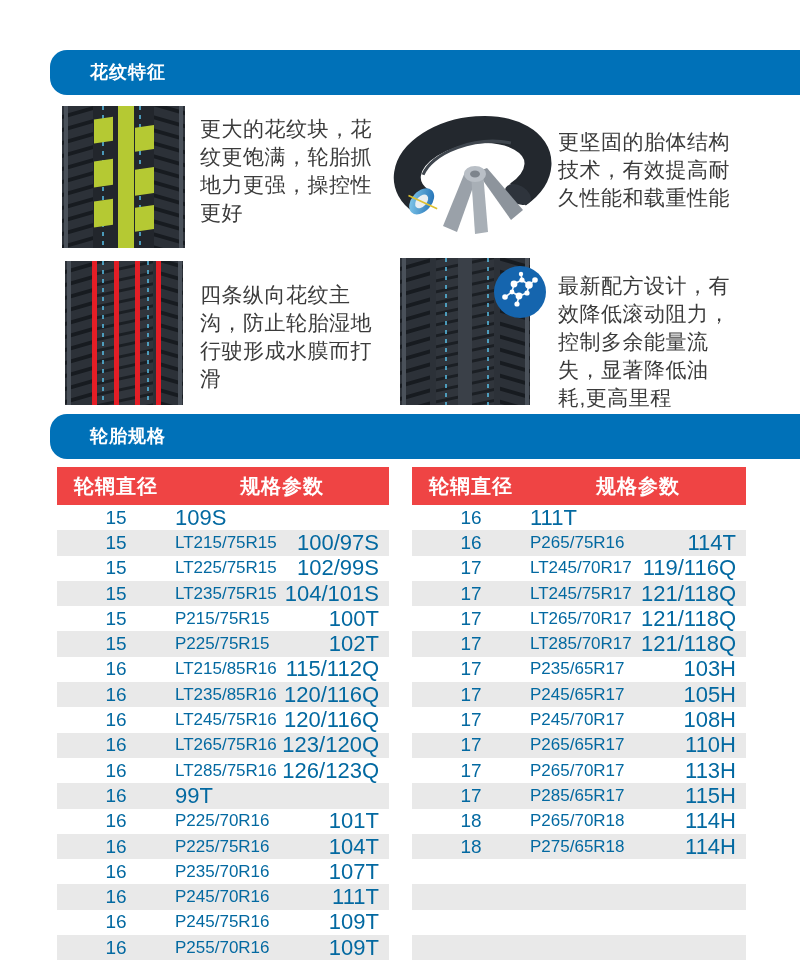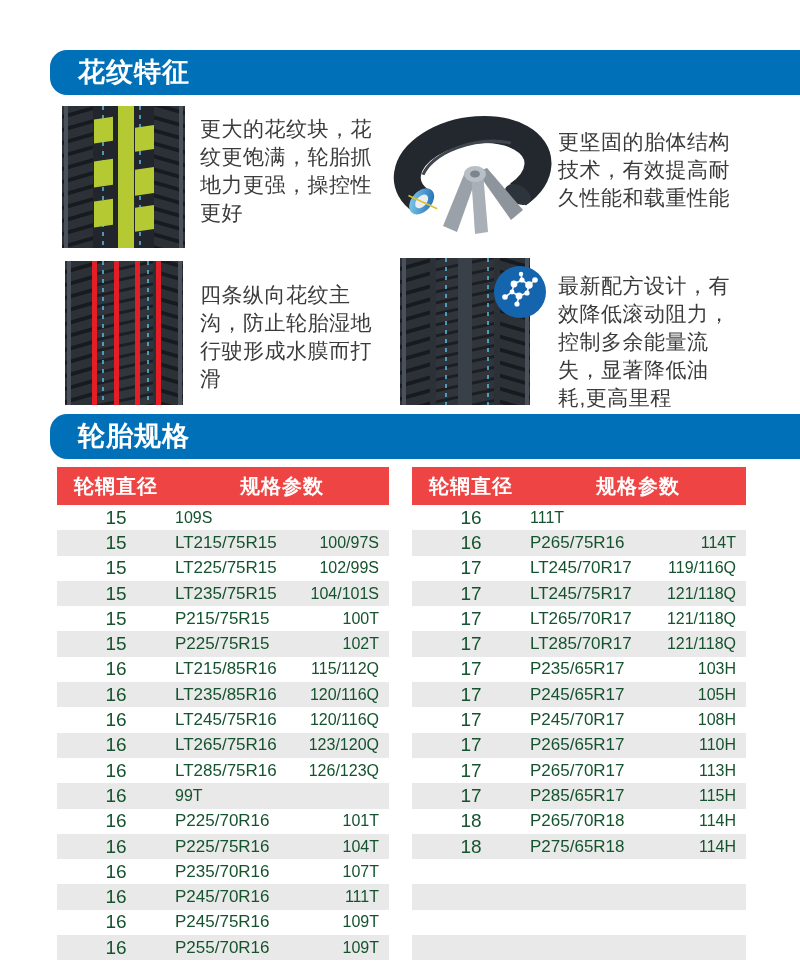--- a/index.html
+++ b/index.html
@@ -4,22 +4,22 @@
 <style>
   html,body{margin:0;padding:0;background:#fff;}
   .page{
     position:relative;width:800px;height:980px;background:#ffffff;overflow:hidden;
     font-family:"Liberation Sans","DejaVu Sans",sans-serif;
   }
   
   .banner{
     position:absolute;left:50px;width:750px;height:45px;
     background:#0071b8;border-radius:17px 0 0 17px;
-    color:#ffffff;font-size:27px;font-weight:bold;line-height:45px;
-    padding-left:28px;box-sizing:border-box;letter-spacing:1px;
+    color:#ffffff;font-size:18px;font-weight:bold;line-height:45px;
+    padding-left:40px;box-sizing:border-box;letter-spacing:1px;
   }
   #banner-pattern{top:50px;}
   #banner-specs{top:414px;}
 
   
   .feature-img{position:absolute;}
   .feature-img svg{display:block;}
   .feature-text{
     position:absolute;color:#3b3b3b;font-size:21px;line-height:28px;
     white-space:pre-line;letter-spacing:0.5px;
@@ -38,25 +38,25 @@
   .spec-table{position:absolute;top:467px;}
   #table-left{left:57px;width:332px;}
   #table-right{left:412px;width:334px;}
   .spec-header{
     display:flex;align-items:center;height:38px;background:#ef4444;
     color:#fff;font-size:20px;font-weight:bold;letter-spacing:1px;
   }
   .spec-header .h-dia{width:118px;text-align:center;}
   .spec-header .h-spec{flex:1;text-align:center;}
   .spec-body{display:block;}
-  .spec-row{display:flex;align-items:center;height:25.3px;color:#14532d;}
+  .spec-row{display:flex;align-items:center;height:25.3px;color:#0369a1;}
   .spec-row.alt{background:#e9e9e9;}
   .col-dia{width:118px;text-align:center;font-size:19px;}
   .col-spec{flex:1;text-align:left;font-size:17px;}
-  .col-idx{text-align:right;font-size:16px;padding-right:10px;}
+  .col-idx{text-align:right;font-size:22px;padding-right:10px;}
 </style>
 </head>
 <body>
 
 <div class="page">
 
   <div class="banner" id="banner-pattern">
     <span>花纹特征</span>
   </div>
 

